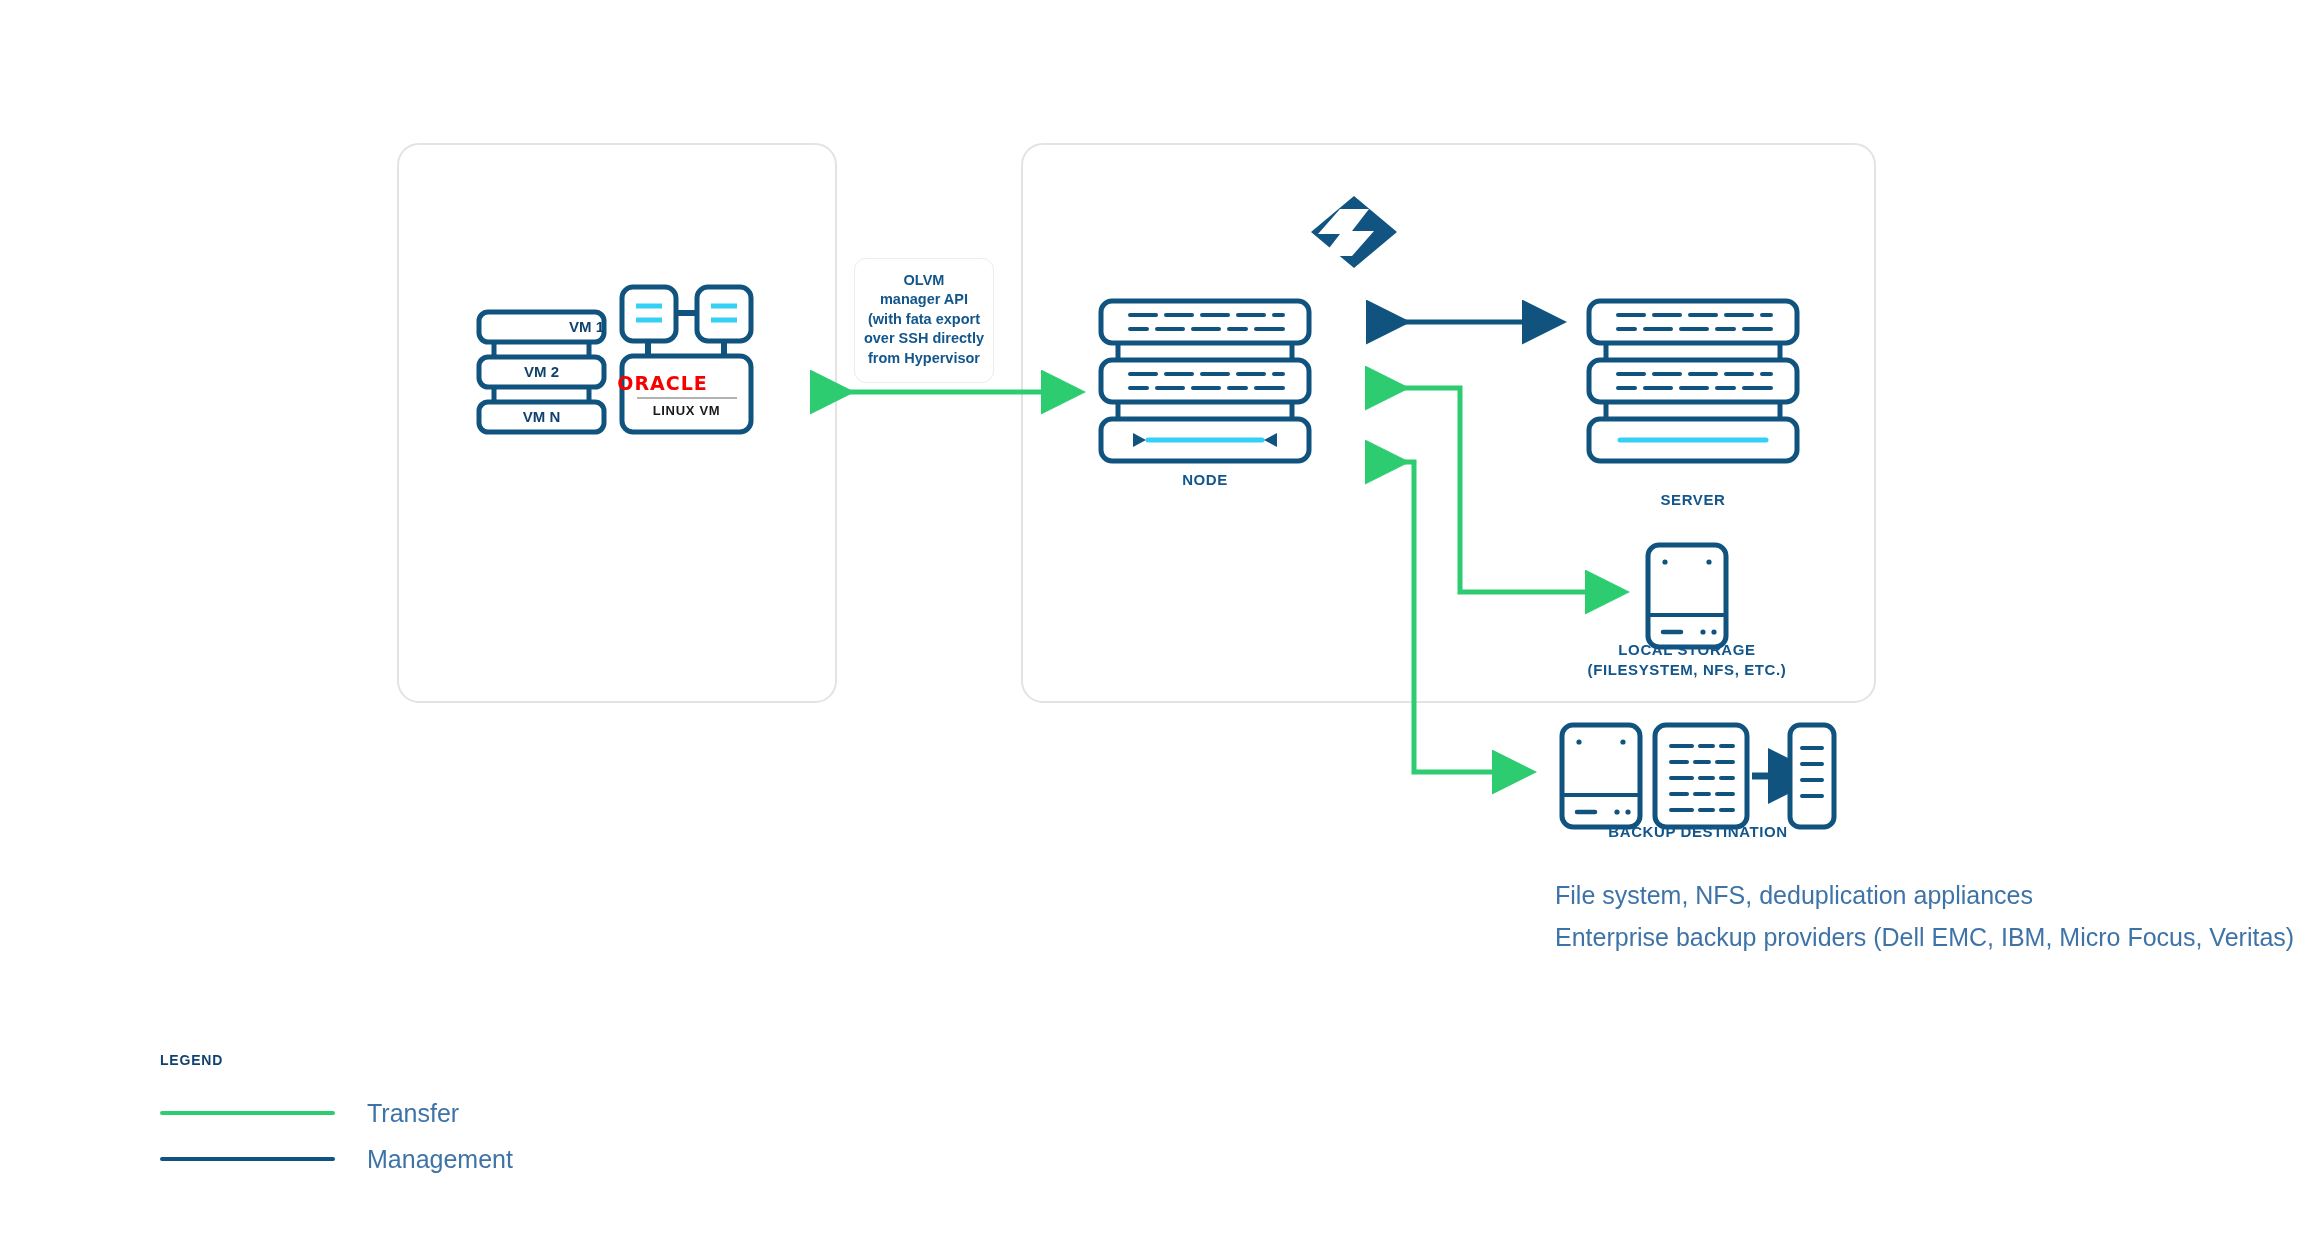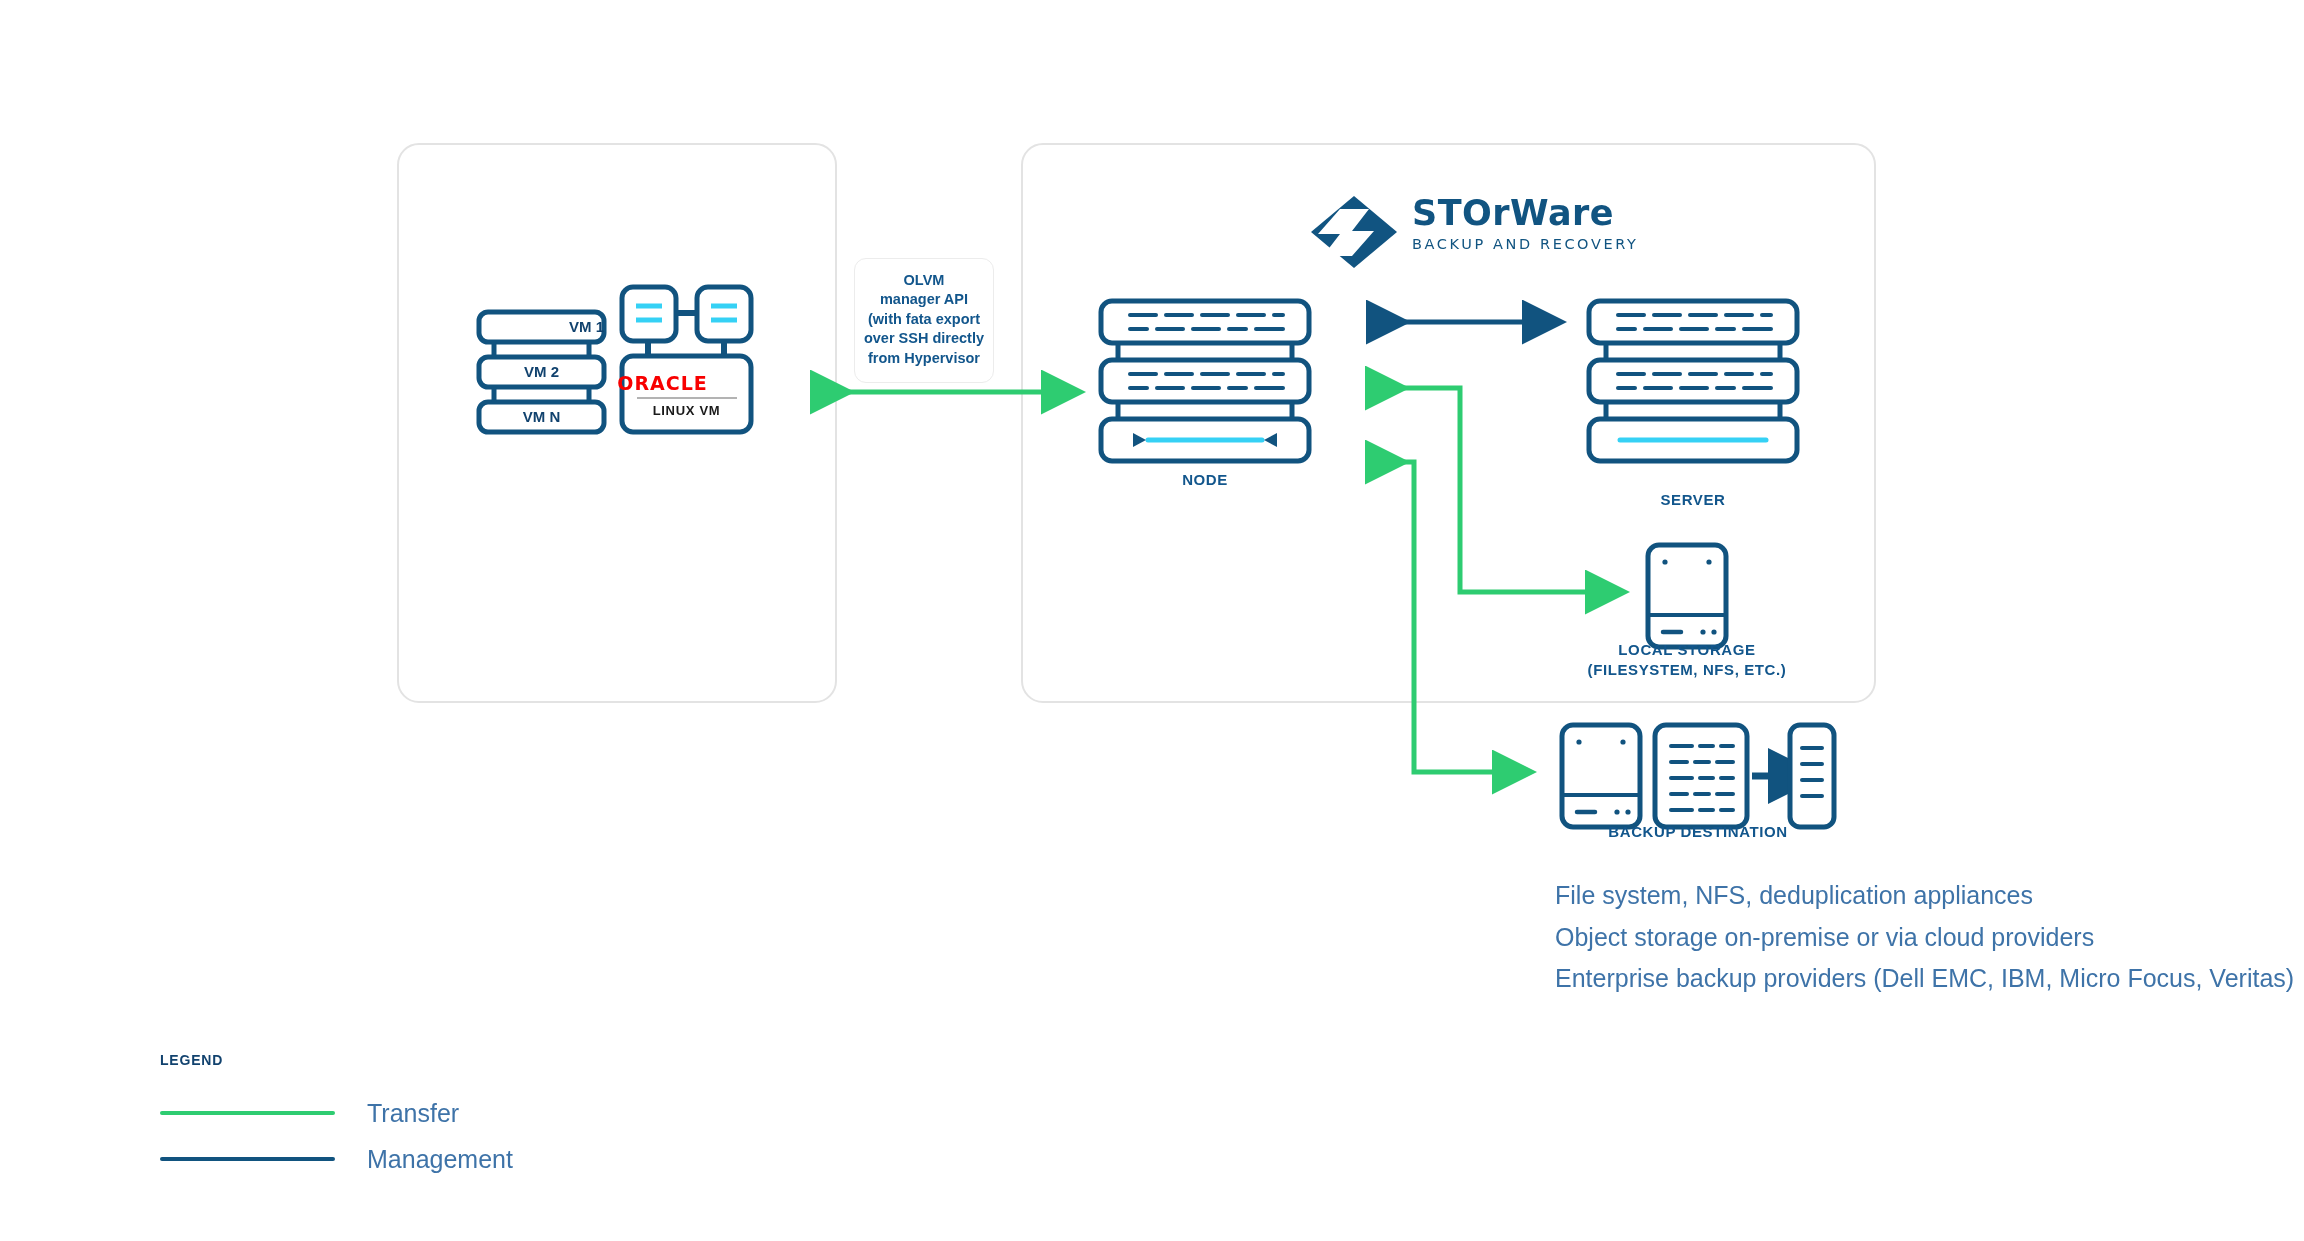--- a/index.html
+++ b/index.html
@@ -333,37 +333,29 @@
 
   <div style="position:absolute;left:598px;top:372px;width:129px;text-align:center;color:#f80000;font-weight:bold;font-size:19px;letter-spacing:1px;font-family:'DejaVu Sans',sans-serif;">ORACLE</div>
   <div style="position:absolute;left:622px;top:403px;width:129px;text-align:center;color:#1a1a1a;font-weight:bold;font-size:13px;letter-spacing:0.7px;">LINUX VM</div>
 
   <div class="olvm-box">OLVM
 manager API
 (with fata export
 over SSH directly
 from Hypervisor</div>
 
-  <div class="brand">
-    <div style="width:86px;height:0;"></div>
-    <div class="brand-text">
-      <div class="brand-name">STOrWare</div>
-      <div class="brand-tag">BACKUP AND RECOVERY</div>
-    </div>
-  </div>
 
   <div class="node-label" style="left:1101px;top:470px;width:208px;">NODE</div>
   <div class="node-label" style="left:1589px;top:490px;width:208px;">SERVER</div>
   <div class="node-label" style="left:1537px;top:640px;width:300px;">LOCAL STORAGE
 (FILESYSTEM, NFS, ETC.)</div>
   <div class="node-label" style="left:1548px;top:822px;width:300px;">BACKUP DESTINATION</div>
 
   <div class="desc-list">
     <div class="desc-line">File system, NFS, deduplication appliances</div>
-    <div class="desc-line">Object storage on-premise or via cloud providers</div>
     <div class="desc-line">Enterprise backup providers (Dell EMC, IBM, Micro Focus, Veritas)</div>
   </div>
 
   <div class="legend">
     <div class="legend-title">LEGEND</div>
     <div class="legend-row">
       <div class="legend-swatch" style="background:#2ecc71;"></div>
       <div class="legend-text">Transfer</div>
     </div>
     <div class="legend-row">

